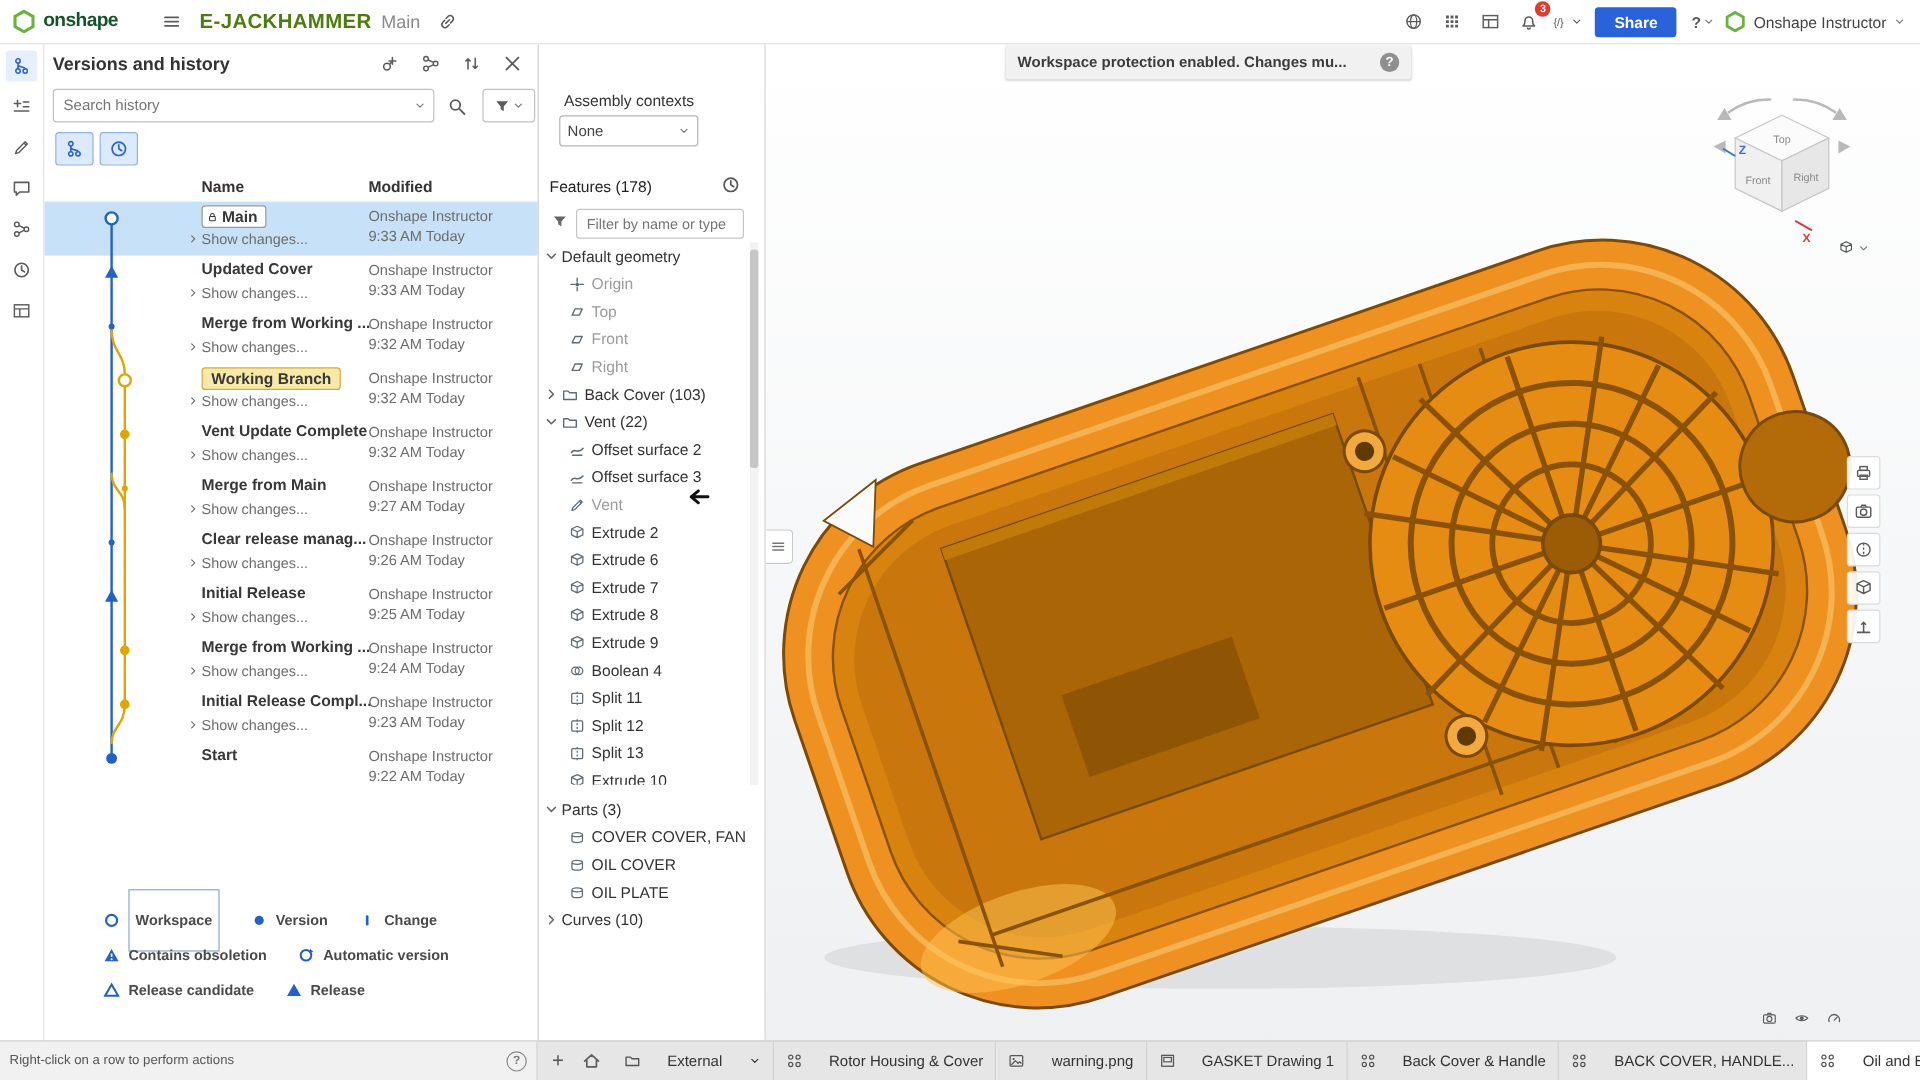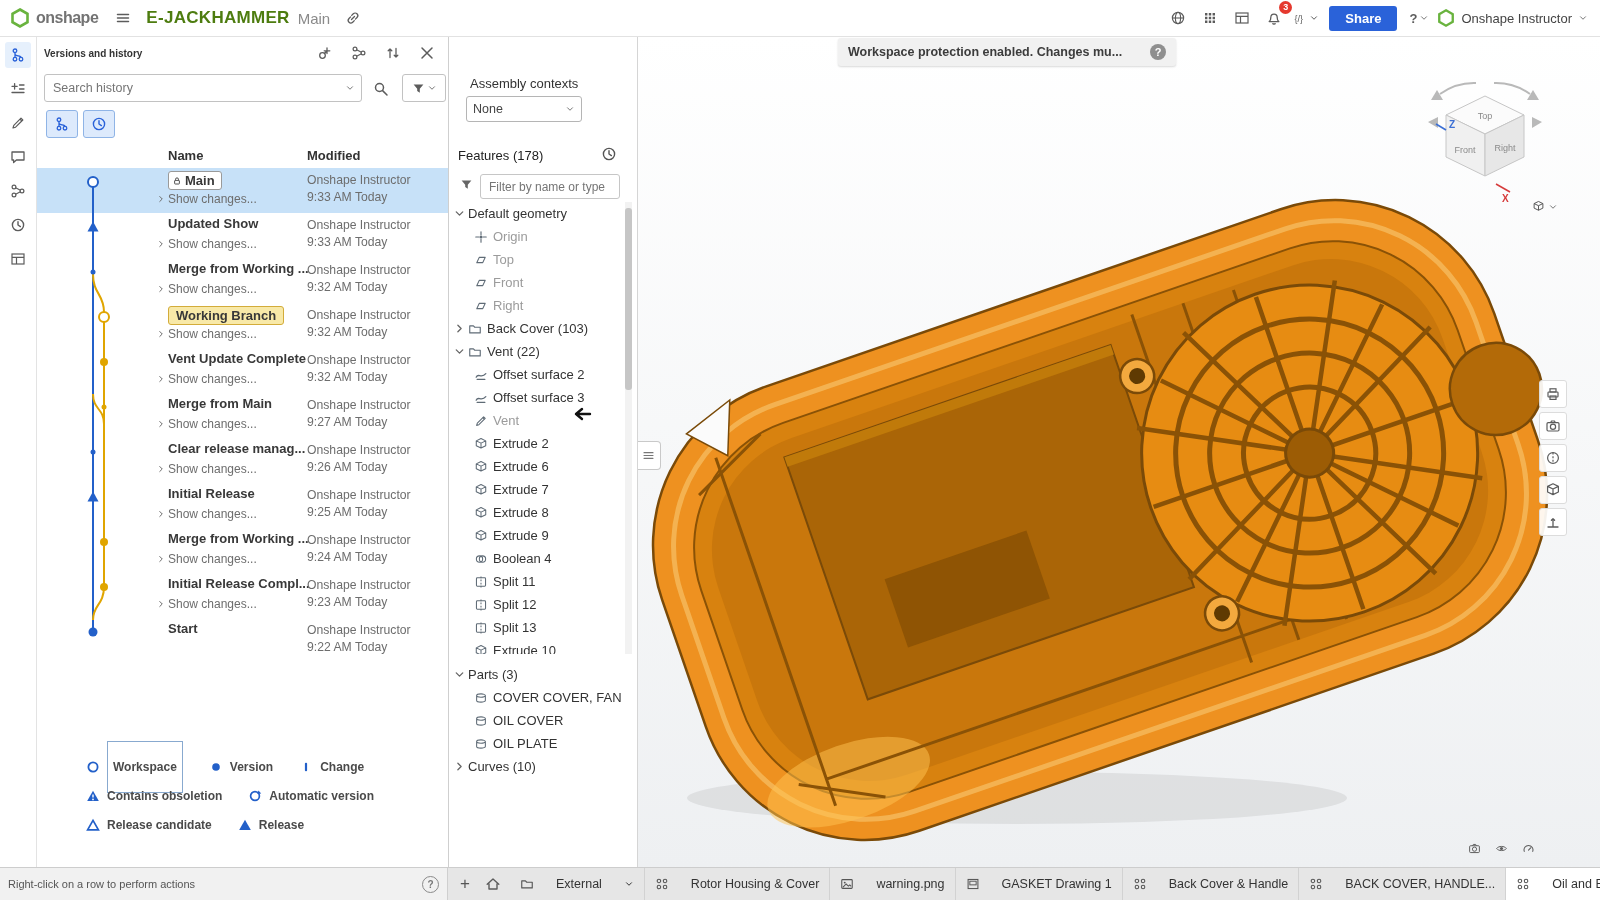--- a/index.html
+++ b/index.html
@@ -6,21 +6,21 @@
   .app{position:relative;width:1600px;height:900px;background:#fff;overflow:hidden;
        font-family:"Liberation Sans",sans-serif;color:#333;font-size:13px;}
   .ic{width:16px;height:16px;display:block;flex:none;}
   .ic.sm{width:13px;height:13px;}
   .ic.xs{width:10px;height:10px;}
 
   
   .topbar{position:absolute;left:0;top:0;width:1600px;height:36px;background:#fff;
           border-bottom:1px solid #e2e2e2;display:flex;align-items:center;z-index:30;}
   .logo-mark{width:20px;height:20px;margin:0 6px 0 10px;}
-  .wordmark{font-size:16px;font-weight:600;color:#737373;letter-spacing:-0.5px;margin-right:12px;}
+  .wordmark{font-size:16px;font-weight:600;color:#14532d;letter-spacing:-0.5px;margin-right:32px;}
   .ibtn{width:26px;height:26px;display:flex;align-items:center;justify-content:center;color:#5c5c5c;
         border-radius:3px;cursor:pointer;}
   .doc-title{font-size:17px;font-weight:700;color:#4d7c0f;letter-spacing:0.3px;margin:0 8px 0 10px;}
   .branch-label{font-size:15px;color:#8a8a8a;margin-right:10px;}
   .topbar-right{margin-left:auto;display:flex;align-items:center;gap:6px;padding-right:12px;}
   .bell-wrap{position:relative;}
   .badge{position:absolute;top:-4px;right:-5px;background:#e5392e;color:#fff;font-size:9px;
          font-weight:700;border-radius:7px;min-width:13px;height:13px;line-height:13px;text-align:center;}
   .share-btn{background:#2a62d9;color:#fff;font-size:13px;font-weight:600;padding:5px 16px;
              border-radius:3px;cursor:pointer;margin:0 4px;}
@@ -31,21 +31,21 @@
   .left-strip{position:absolute;left:0;top:36px;width:36px;height:832px;background:#fff;
               border-right:1px solid #e3e3e3;display:flex;flex-direction:column;align-items:center;
               padding-top:6px;gap:8px;z-index:25;}
   .left-strip .ibtn.active{color:#2a62d9;background:#e6f0fc;}
 
   
   .versions-panel{position:absolute;left:36px;top:36px;width:412px;height:832px;background:#fff;
                   border-right:1px solid #cfcfcf;z-index:20;}
   .vp-header{position:absolute;left:0;top:0;right:0;height:34px;display:flex;align-items:center;
              padding:0 8px;}
-  .vp-title{font-size:10px;font-weight:700;color:#333;}
+  .vp-title{font-size:15px;font-weight:700;color:#333;}
   .vp-hicons{margin-left:auto;display:flex;gap:8px;}
   .search-input{position:absolute;left:8px;top:38px;width:318px;height:28px;border:1px solid #c2c2c2;
                 border-radius:3px;display:flex;align-items:center;padding:0 6px;box-sizing:border-box;}
   .search-input input{border:0;outline:0;flex:1;font:12.5px "Liberation Sans",sans-serif;color:#444;}
   .sbtn{position:absolute;top:40px;}
   .filter-btn{position:absolute;left:366px;top:38px;width:44px;height:28px;border:1px solid #c2c2c2;
               border-radius:3px;display:flex;align-items:center;justify-content:center;gap:2px;
               color:#5c5c5c;box-sizing:border-box;cursor:pointer;background:#fff;}
   .toggle-row{position:absolute;left:10px;top:74px;display:flex;gap:5px;}
   .toggle{width:30px;height:26px;border:1px solid #8fb4e6;background:#ddeafc;border-radius:3px;
@@ -466,21 +466,21 @@
             </svg>
             <span>Show changes...</span>
           </div>
           <div class="vmod">
             <div>Onshape Instructor</div>
             <div>9:33 AM Today</div>
           </div>
         </div>
         <div class="vrow">
           <div class="vname">
-            <span>Updated Show</span>
+            <span>Updated Cover</span>
           </div>
           <div class="vshow">
             <svg class="ic xs">
               <use href="#s-chev-r"></use>
             </svg>
             <span>Show changes...</span>
           </div>
           <div class="vmod">
             <div>Onshape Instructor</div>
             <div>9:33 AM Today</div>

